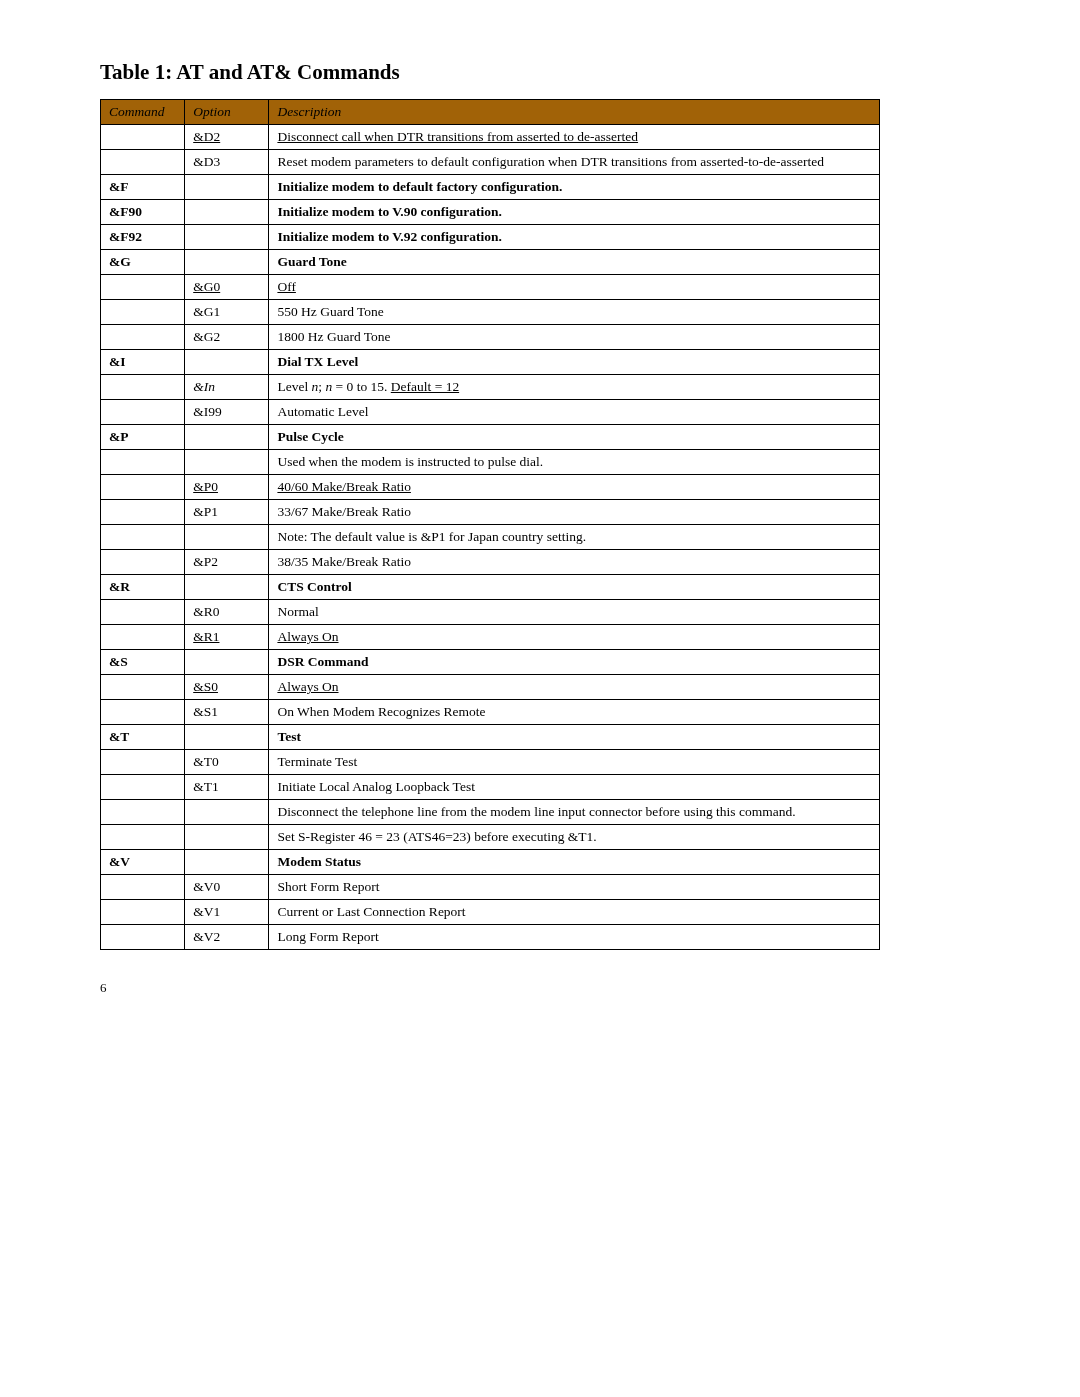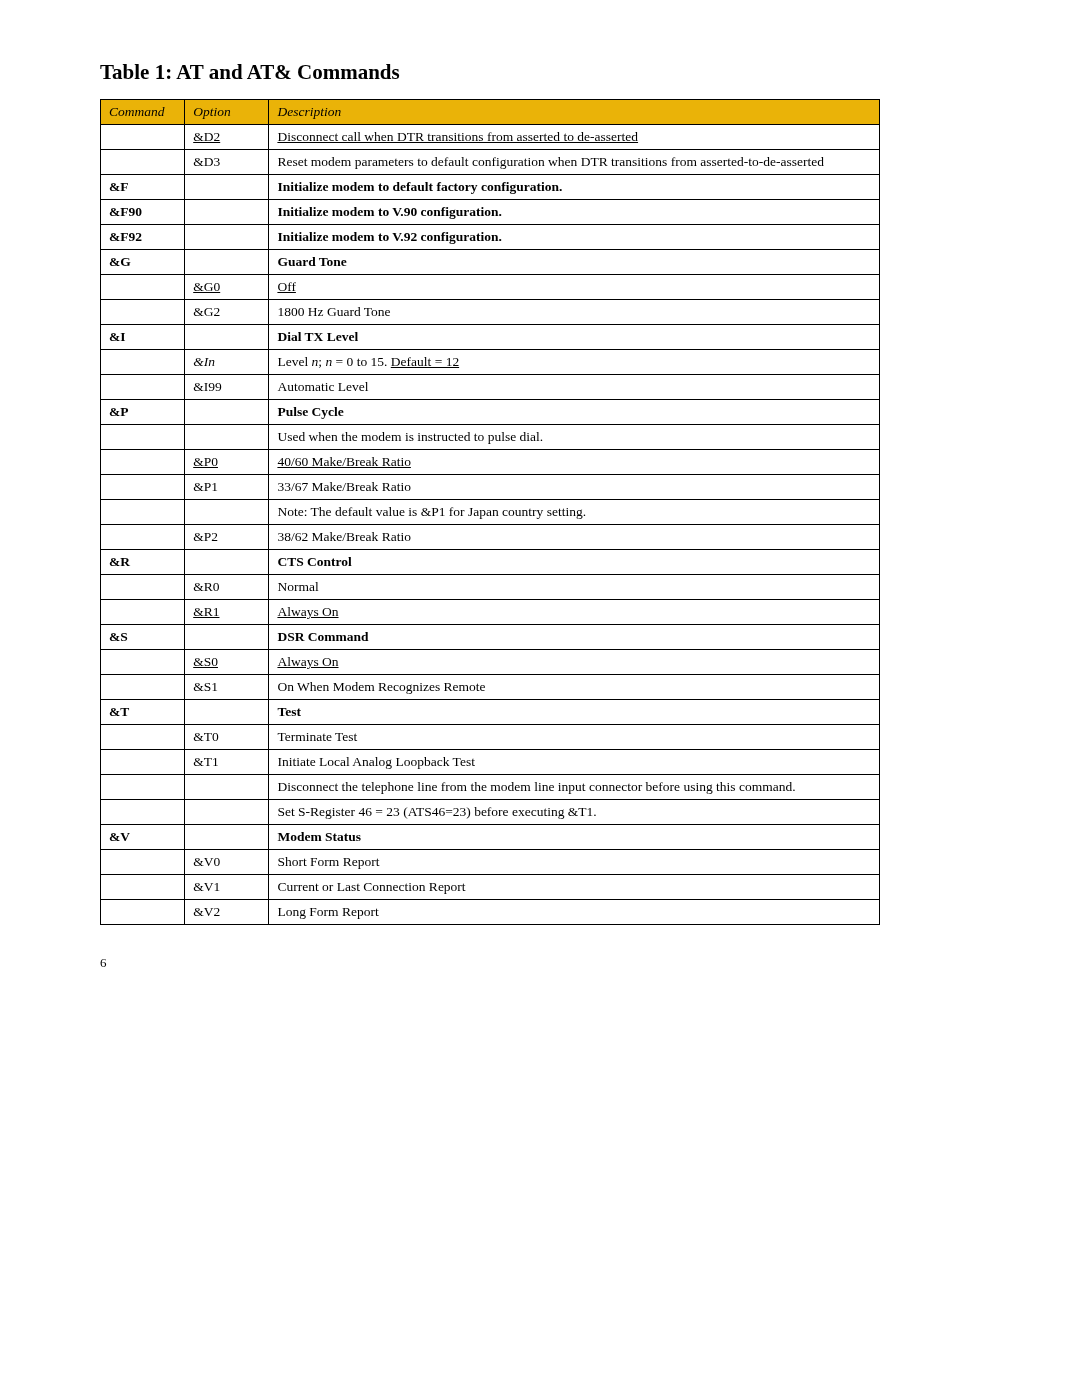--- a/index.html
+++ b/index.html
@@ -32,21 +32,21 @@
 
     table, th, td {
       border: 1px solid #000;
     }
 
     th {
       font-style: italic;
       font-weight: normal;
       text-align: left;
       padding: 4px 8px;
-      background: #eab308;
+      background: #a16207;
       font-size: 13.5px;
     }
 
     td {
       padding: 4px 8px;
       vertical-align: top;
       font-size: 13.5px;
     }
 
     td.cmd-col {
@@ -117,20 +117,25 @@
         <td class="opt-col"></td>
         <td class="desc-col"><strong>Guard Tone</strong></td>
       </tr>
       <tr>
         <td class="cmd-col"></td>
         <td class="opt-col"><span class="underline">&amp;G0</span></td>
         <td class="desc-col"><span class="underline">Off</span></td>
       </tr>
       <tr>
         <td class="cmd-col"></td>
+        <td class="opt-col">&amp;G1</td>
+        <td class="desc-col">550 Hz Guard Tone</td>
+      </tr>
+      <tr>
+        <td class="cmd-col"></td>
         <td class="opt-col">&amp;G2</td>
         <td class="desc-col">1800 Hz Guard Tone</td>
       </tr>
       <tr>
         <td class="cmd-col"><strong>&amp;I</strong></td>
         <td class="opt-col"></td>
         <td class="desc-col"><strong>Dial TX Level</strong></td>
       </tr>
       <tr>
         <td class="cmd-col"></td>
@@ -163,21 +168,21 @@
         <td class="desc-col">33/67 Make/Break Ratio</td>
       </tr>
       <tr>
         <td class="cmd-col"></td>
         <td class="opt-col"></td>
         <td class="desc-col">Note: The default value is &amp;P1 for Japan country setting.</td>
       </tr>
       <tr>
         <td class="cmd-col"></td>
         <td class="opt-col">&amp;P2</td>
-        <td class="desc-col">38/62 Make/Break Ratio</td>
+        <td class="desc-col">38/35 Make/Break Ratio</td>
       </tr>
       <tr>
         <td class="cmd-col"><strong>&amp;R</strong></td>
         <td class="opt-col"></td>
         <td class="desc-col"><strong>CTS Control</strong></td>
       </tr>
       <tr>
         <td class="cmd-col"></td>
         <td class="opt-col">&amp;R0</td>
         <td class="desc-col">Normal</td>

